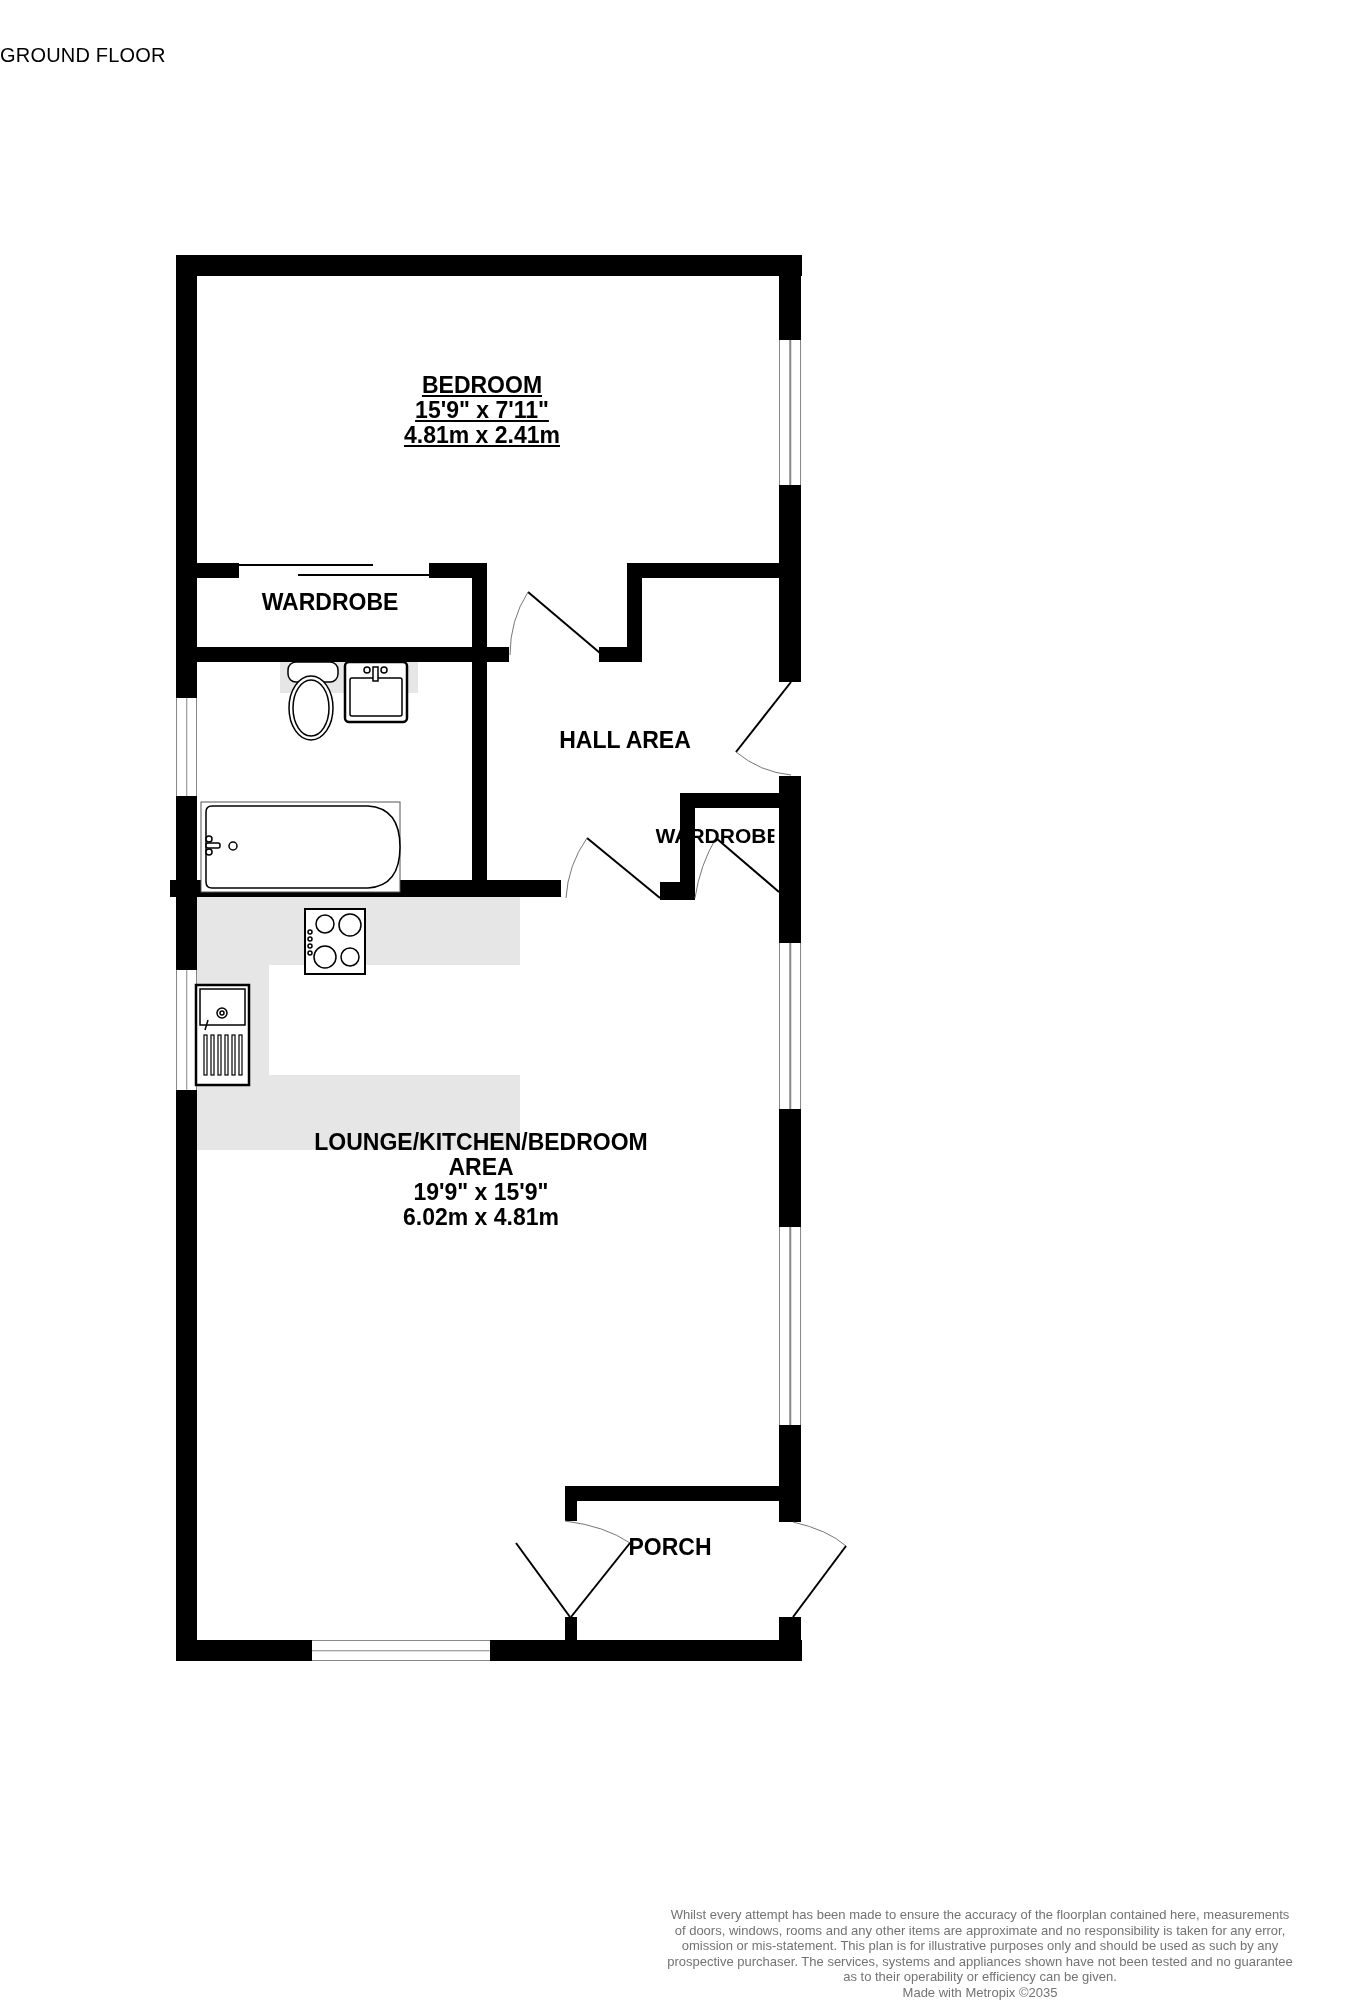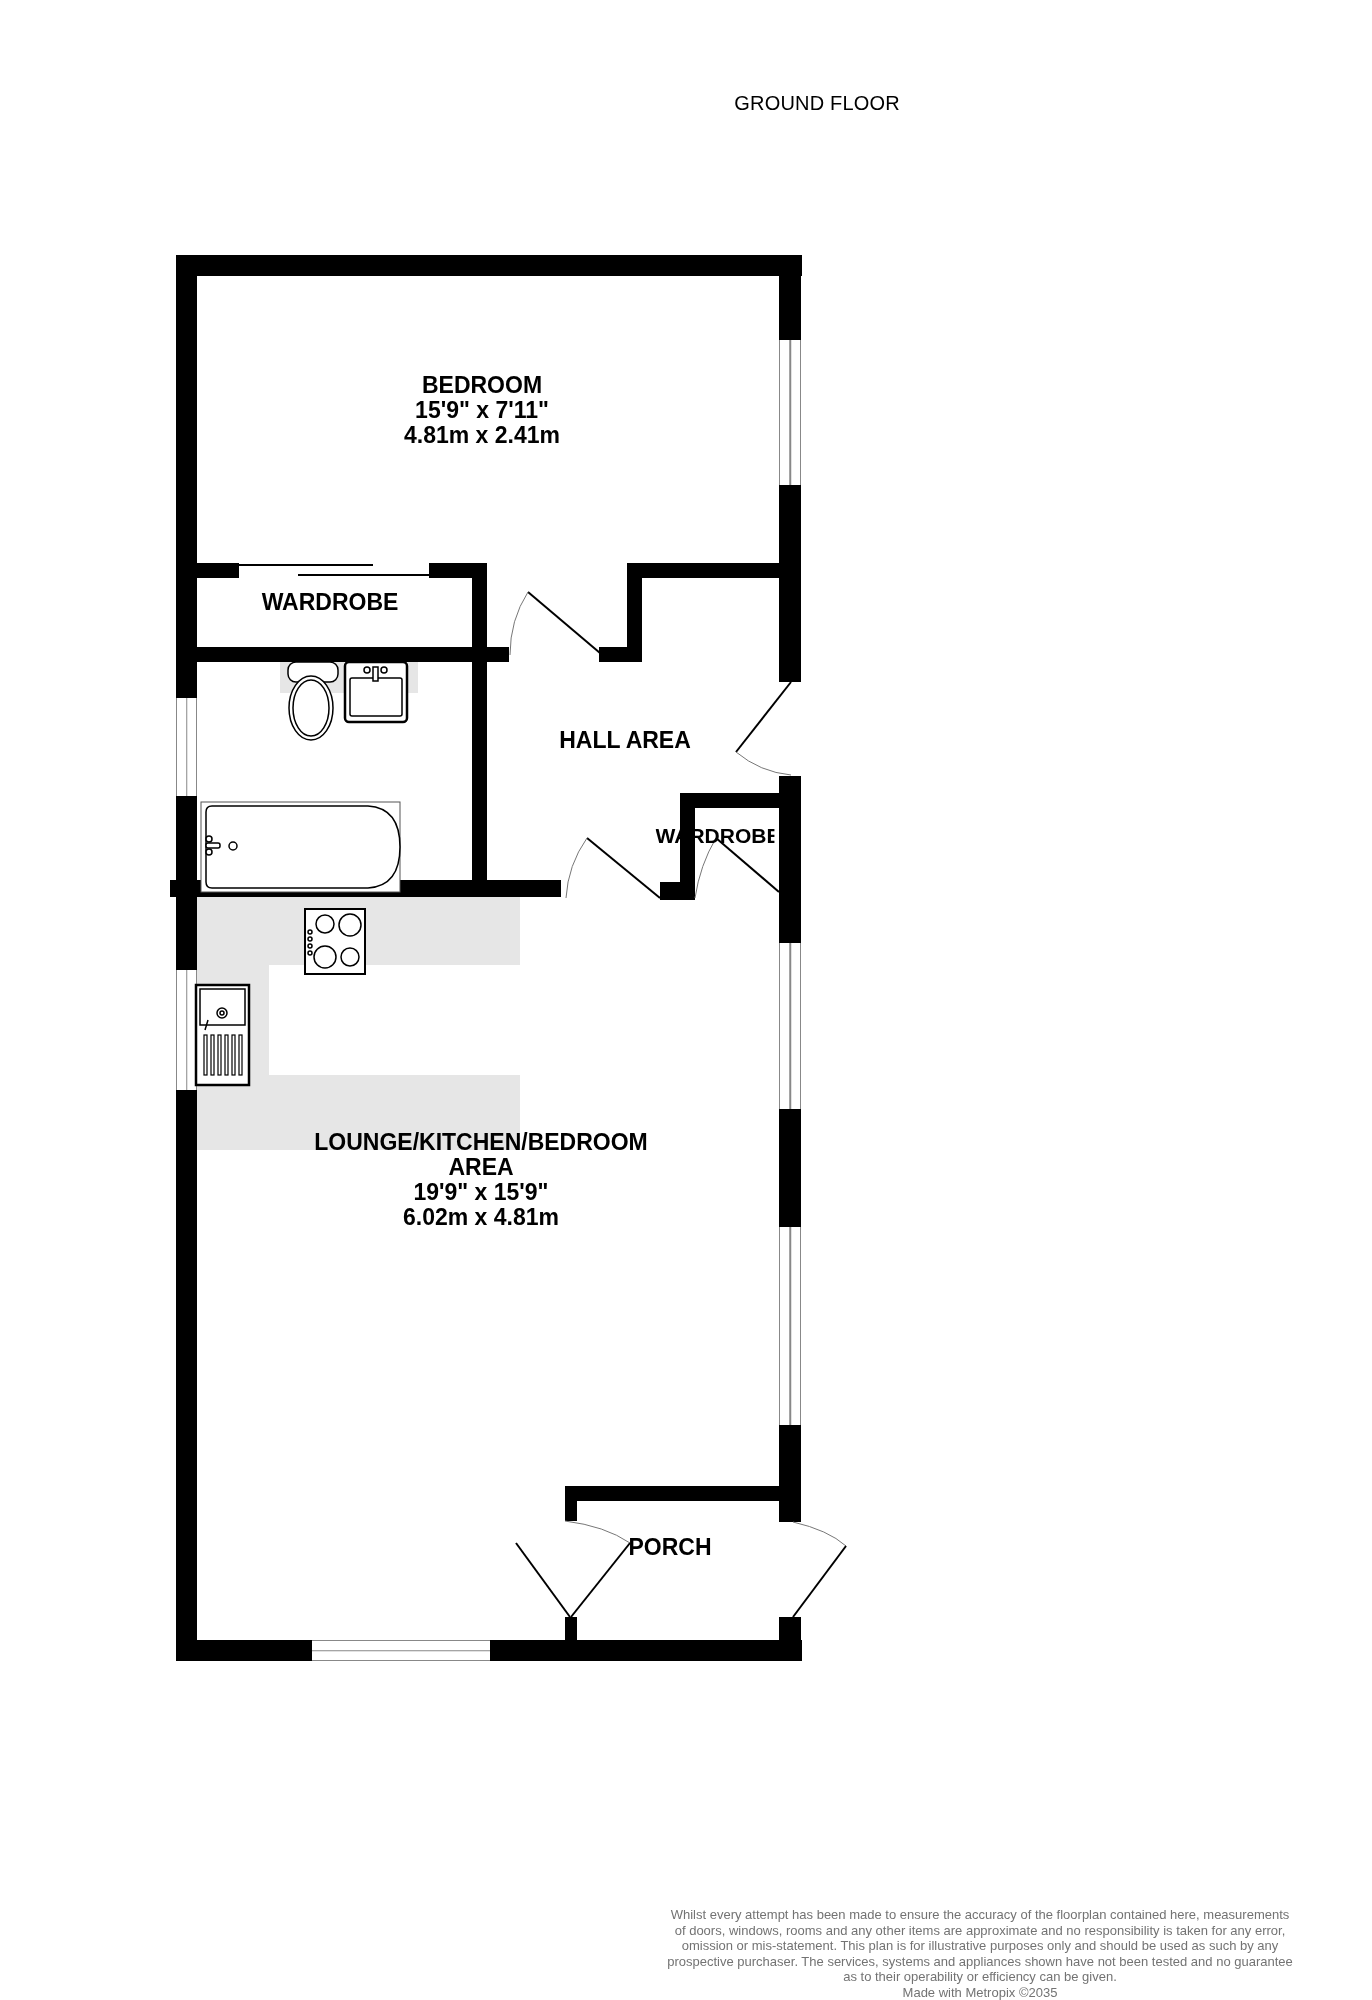--- a/index.html
+++ b/index.html
@@ -3,21 +3,21 @@
 <meta charset="utf-8">
 <style>
   html, body { margin:0; padding:0; background:#ffffff; }
   body { width:1372px; height:2000px; position:relative; overflow:hidden; font-family:"Liberation Sans", sans-serif; color:#000; }
   .wall { position:absolute; background:#000; }
   .win-v { position:absolute; background:#fff; border-left:1.5px solid #888; border-right:1.5px solid #888; box-sizing:border-box; }
   .win-v::after { content:""; position:absolute; left:50%; top:0; bottom:0; width:1.5px; background:#888; transform:translateX(-50%); }
   .win-h { position:absolute; background:#fff; border-top:1.5px solid #888; border-bottom:1.5px solid #888; box-sizing:border-box; }
   .win-h::after { content:""; position:absolute; top:50%; left:0; right:0; height:1.5px; background:#888; transform:translateY(-50%); }
   .counter { position:absolute; background:#e6e6e6; }
-  .floor-title { position:absolute; left:0; top:44px; width:900px; text-align:right; font-size:20px; letter-spacing:0.2px;margin-top:48px; }
+  .floor-title { position:absolute; left:0; top:44px; width:900px; text-align:left; font-size:20px; letter-spacing:0.2px; }
   .room-label { position:absolute; text-align:center; font-weight:bold; font-size:23px; line-height:25px; white-space:nowrap; transform:translateX(-50%); }
   .disclaimer { position:absolute; left:630px; top:1907px; width:700px; text-align:center; font-size:13px; line-height:15.5px; color:#737373; }
   svg.overlay { position:absolute; left:0; top:0; }
 </style>
 </head>
 <body>
 
 <div class="floor-title">GROUND FLOOR</div>
 
 <div>
@@ -144,21 +144,21 @@
         <rect x="204" y="1035" width="3" height="40"></rect>
         <rect x="211" y="1035" width="3" height="40"></rect>
         <rect x="218" y="1035" width="3" height="40"></rect>
         <rect x="225" y="1035" width="3" height="40"></rect>
         <rect x="232" y="1035" width="3" height="40"></rect>
         <rect x="239" y="1035" width="3" height="40"></rect>
       </g>
     </g>
   </svg>
 
-  <div class="room-label" style="left:482px;top:373px;">
+  <div class="room-label" style="left:482px;top:373px;text-decoration:underline;">
     <div>BEDROOM</div>
     <div>15'9"  x 7'11"</div>
     <div>4.81m  x 2.41m</div>
   </div>
   <div class="room-label" style="left:330px;top:590px;">WARDROBE</div>
   <div class="room-label" style="left:625px;top:728px;">HALL AREA</div>
   <div class="room-label" style="left:718px;top:823px;font-size:21px;clip-path:inset(0 6px 0 0);">WARDROBE</div>
   <div class="room-label" style="left:481px;top:1130px;">
     <div>LOUNGE/KITCHEN/BEDROOM</div>
     <div>AREA</div>

